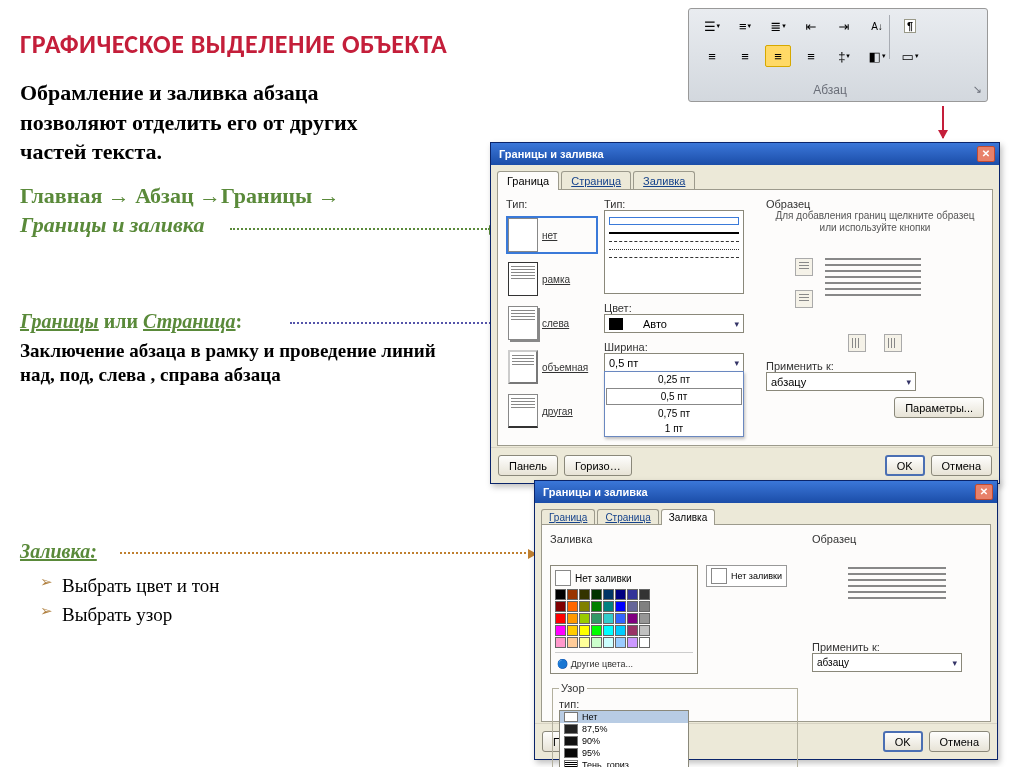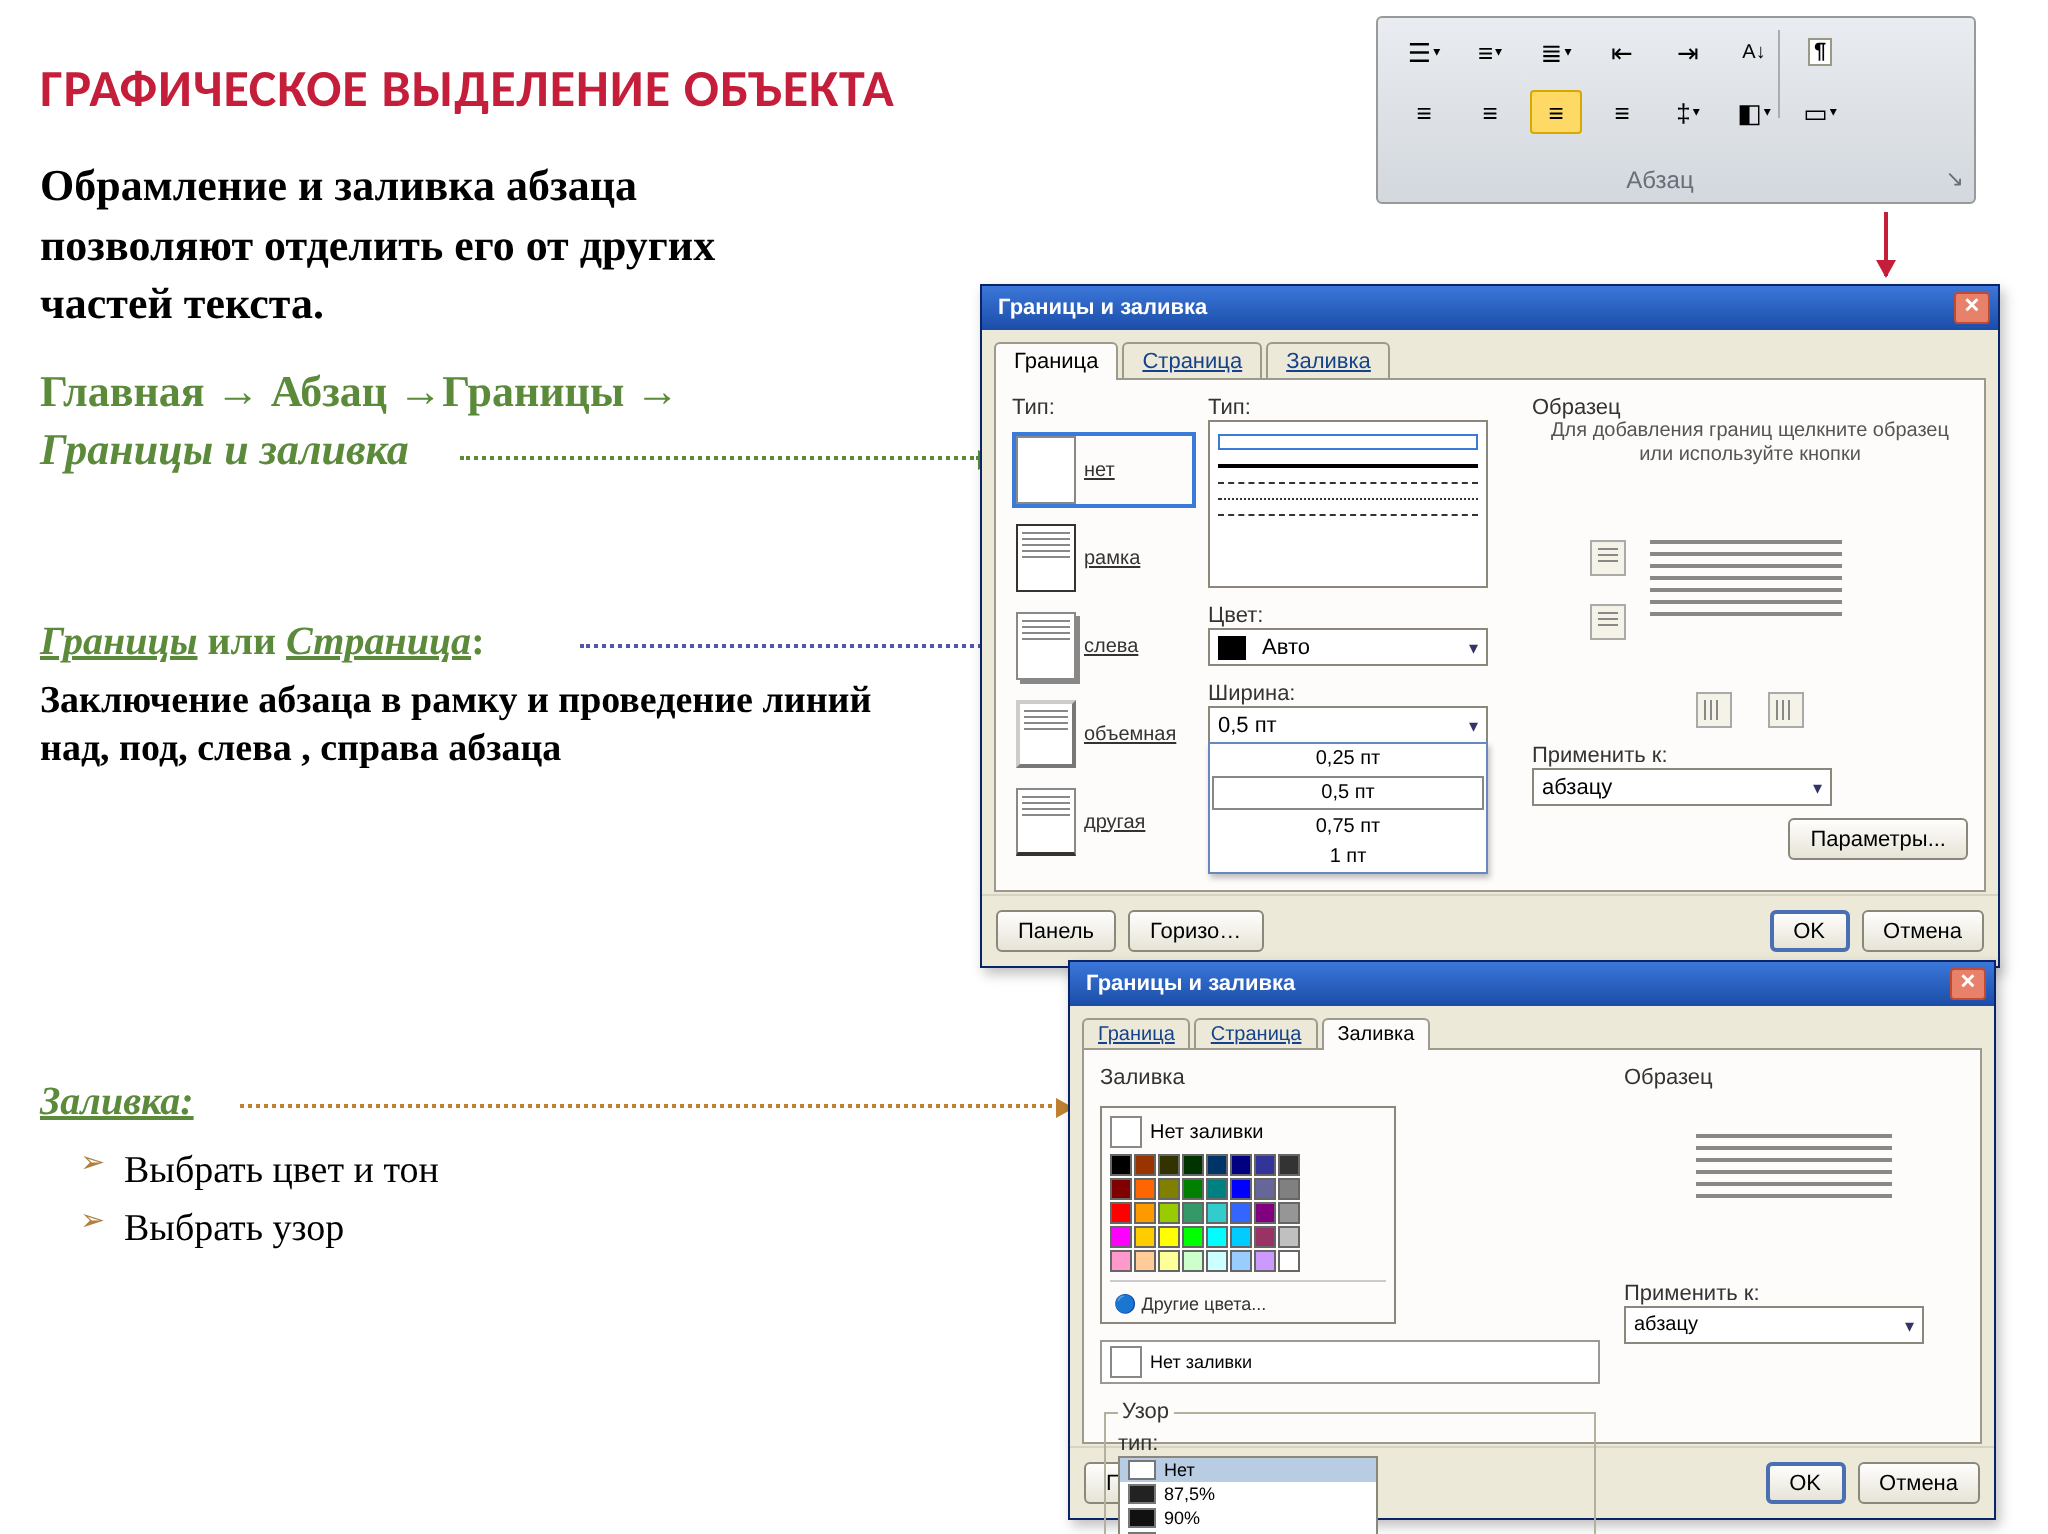--- a/index.html
+++ b/index.html
@@ -233,21 +233,21 @@
   .sel-combo .sw { width:14px; height:12px; background:#000;}
   .sel-combo .dd { font-size:9px; color:#336;}
   .width-open {
     width: 140px; border:1px solid #6a88c0; background:#fff;
     box-shadow: 1px 2px 3px rgba(0,0,0,0.25);
     margin-top: -1px;
   }
   .width-open .opt { padding: 2px 8px; font-size: 10px; text-align:center;}
   .width-open .opt.hilite { background:#fff; border:1px solid #888; margin:1px;}
   .right-col { flex:1; margin-left: 12px;}
-  .sample-hint { font-size: 10px; text-align:center; color:#555; margin-bottom:16px; line-height:1.2;}
+  .sample-hint { font-size: 10px; text-align:center; color:#555; margin-bottom:4px; line-height:1.2;}
   .sample-box {
     width: 160px; height: 90px;
     border: none;
     position: relative; margin: 0 auto;
     display:flex; align-items:center;
   }
   .sample-btn-v { width:18px; height:18px; border:1px solid #aaa; background:#f5f2e8; display:flex; flex-direction:column; gap:2px; padding:3px 3px;}
   .sample-btn-v .b { height:1px; background:#888;}
   .sample-btn-h { width:18px; height:18px; border:1px solid #aaa; background:#f5f2e8; display:flex; gap:2px; padding:3px 3px;}
   .sample-btn-h .b { width:1px; background:#888;}
@@ -437,21 +437,21 @@
         <div class="line-list">
           <div class="lrow sel"></div>
           <div class="lrow" style="border-width:2px;"></div>
           <div class="lrow dash"></div>
           <div class="lrow dot"></div>
           <div class="lrow dash" style="border-width:1.5px;"></div>
         </div>
         <div style="height:8px"></div>
         <div class="label">Цвет:</div>
         <div class="sel-combo">
-          <span style="display:flex;gap:8px;align-items:center;">
+          <span style="display:flex;gap:20px;align-items:center;">
               <span class="sw"></span>
               <span>Авто</span>
             </span>
           <span class="dd">▾</span>
         </div>
         <div style="height:8px"></div>
         <div class="label">Ширина:</div>
         <div class="sel-combo">
           <span>0,5 пт</span>
           <span class="dd">▾</span>
@@ -534,21 +534,21 @@
   </div>
   <div class="tabs">
     <div class="tab">Граница</div>
     <div class="tab">Страница</div>
     <div class="tab active">Заливка</div>
   </div>
   <div class="tab-pane" style="height:198px;">
     <div class="flex" style="gap:12px;">
       <div style="width:250px;">
         <div class="label">Заливка</div>
-        <div class="flex" style="gap:8px; margin-top:8px;flex-direction:column;">
+        <div class="flex" style="gap:8px; margin-top:20px;">
           <div class="color-grid">
             <div class="cg-head">
               <div class="cg-none-sw"></div>
               <span>Нет заливки</span>
             </div>
             <div class="cg-rows" id="cg-rows">
                 <div class="cg-row">
                   <div class="cg-cell" style="background: rgb(0, 0, 0);"></div>
                   <div class="cg-cell" style="background: rgb(153, 51, 0);"></div>
                   <div class="cg-cell" style="background: rgb(51, 51, 0);"></div>

